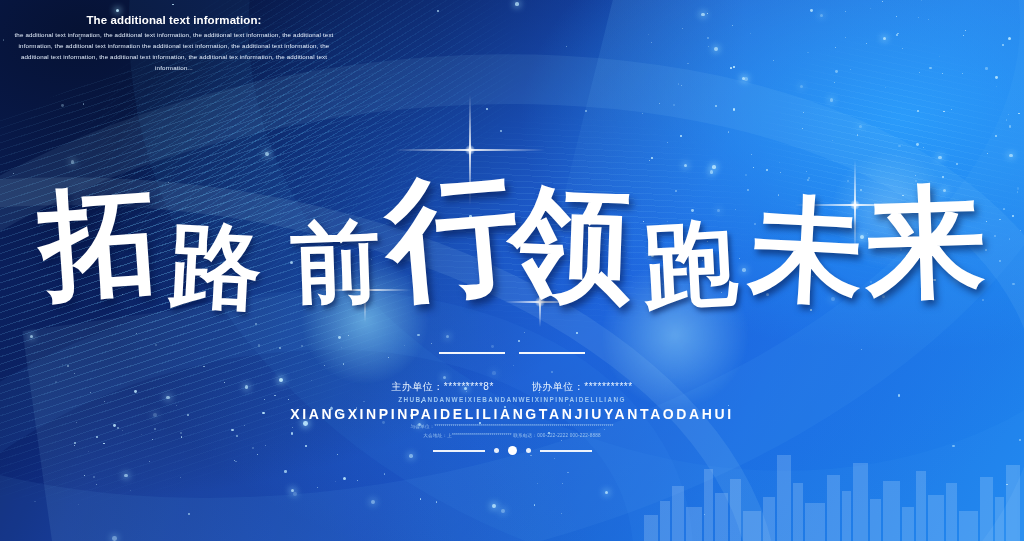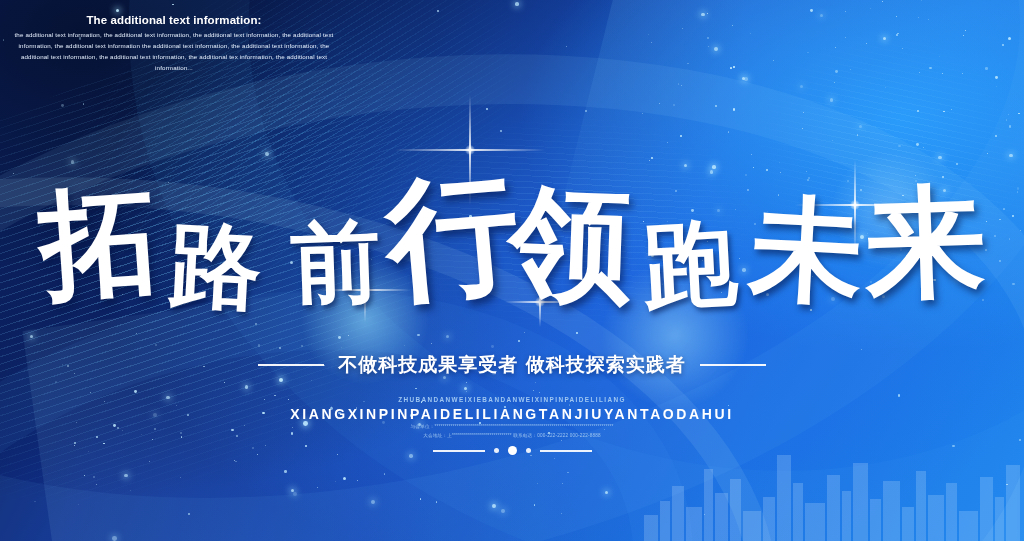--- a/index.html
+++ b/index.html
@@ -620,24 +620,27 @@
       <span class="ch h-c">前</span>
       <span class="ch h-d">行</span>
       <span class="ch h-e">领</span>
       <span class="ch h-f">跑</span>
       <span class="ch h-g">未</span>
       <span class="ch h-h">来</span>
     </div>
 
   <div class="subtitle-row">
     <span class="rule"></span>
-    <span class="subtitle">不做科技成果享受者 做科技探索实践者</span>
     <span class="rule"></span>
   </div>
 
+  <div class="org-row" id="org-row">
+      <span class="org">主办单位：*********8*</span>
+      <span class="org">协办单位：***********</span>
+    </div>
 
   <div class="pinyin-small">ZHUBANDANWEIXIEBANDANWEIXINPINPAIDELILIANG</div>
   <div class="pinyin-big">XIANGXINPINPAIDELILIANGTANJIUYANTAODAHUI</div>
 
   <div class="micro1">与会单位：******************************************************************************************</div>
   <div class="micro2">大会地址：上******************************    联系电话：000-222-2222 000-222-8888</div>
 
   <div class="divider">
     <span class="dline"></span>
     <span class="dot sm"></span>

